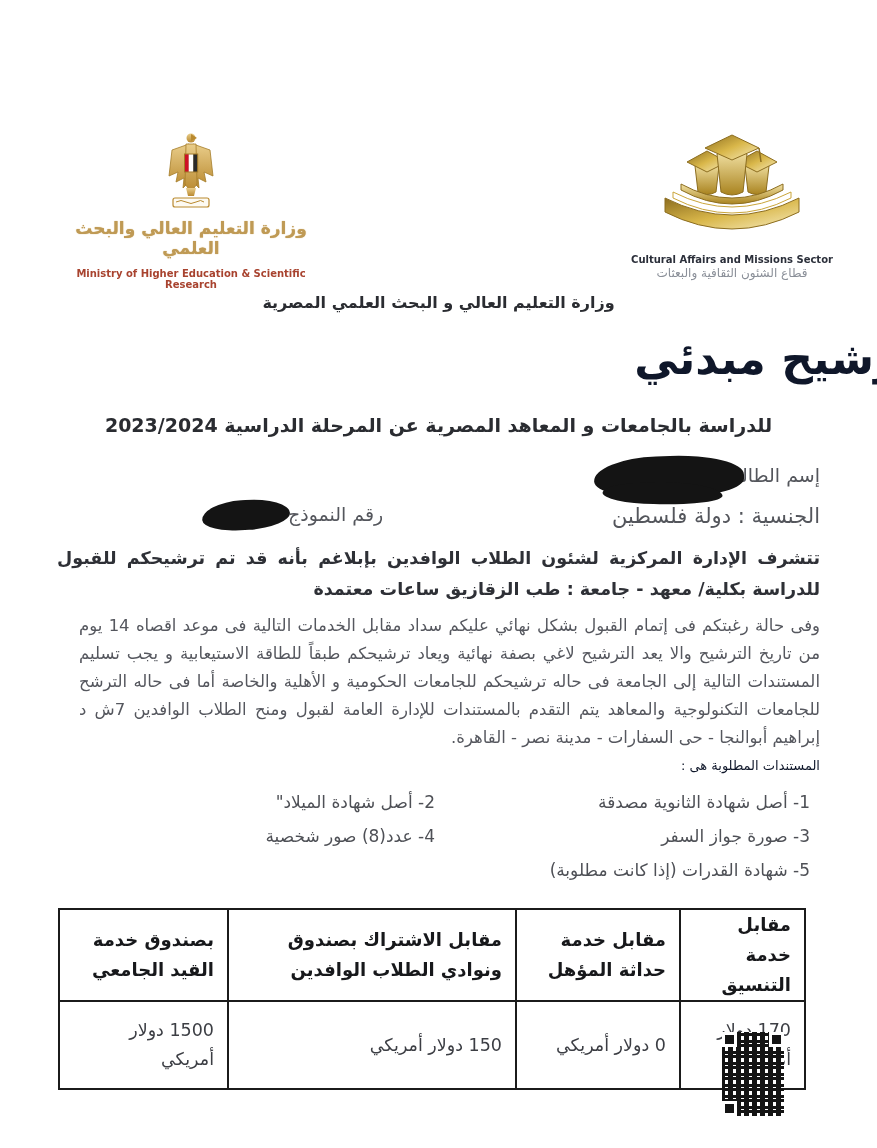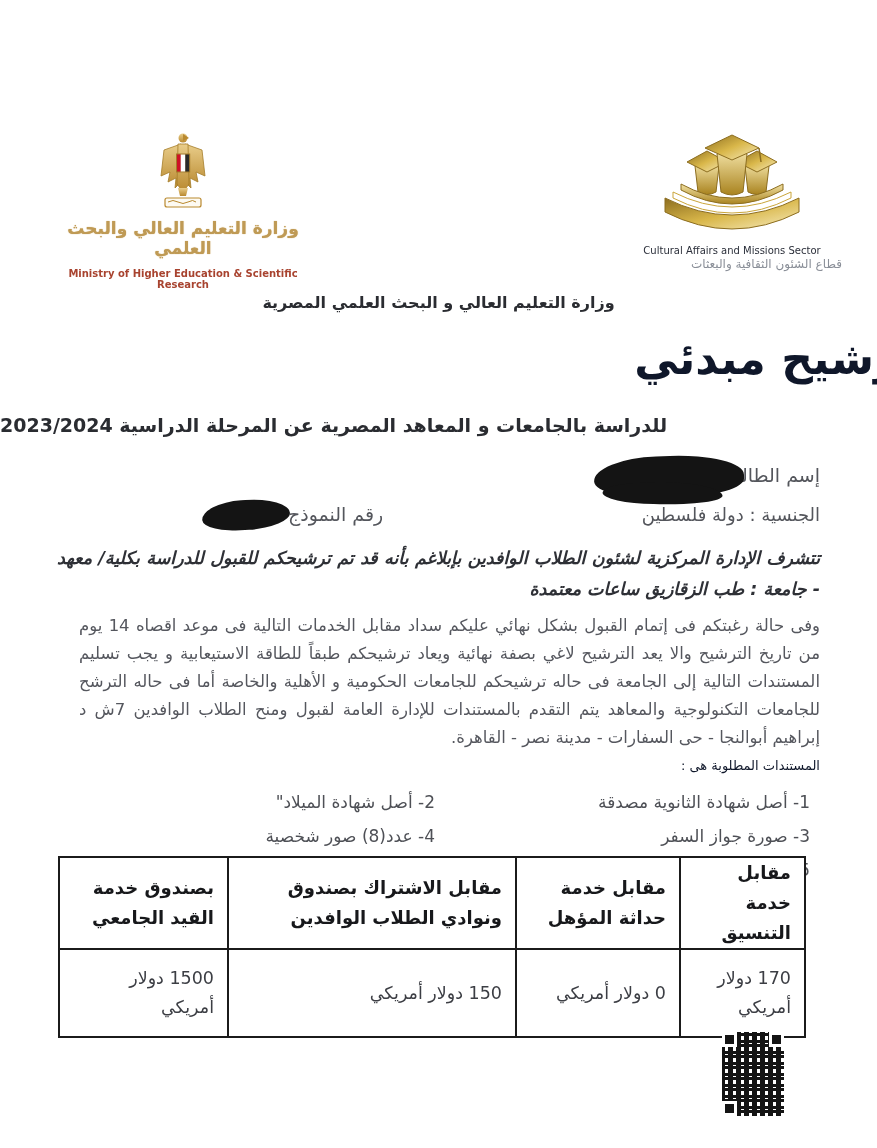--- a/index.html
+++ b/index.html
@@ -1,69 +1,69 @@
 <!DOCTYPE html>
 <html lang="ar"><head>
 <meta charset="utf-8">
 <style>
   html,body{margin:0;padding:0;background:#ffffff;}
   .page{
     position:relative;width:877px;height:1148px;background:#fff;
     font-family:"DejaVu Sans",sans-serif;overflow:hidden;direction:rtl;
   }
   
-  .ministry-logo{position:absolute;top:132px;left:60px;width:246px;text-align:center;direction:ltr;}
+  .ministry-logo{position:absolute;top:132px;left:68px;width:246px;text-align:center;direction:ltr;}
   .ministry-logo svg{display:block;margin:0 auto;}
   .calligraphy{
     margin-top:8px;font-size:17px;font-weight:bold;color:#bf9a55;
     letter-spacing:-1px;line-height:20px;text-shadow:0 0 1px #caa55e;
     font-family:"DejaVu Sans",sans-serif;
   }
   .ministry-english{margin-top:10px;font-size:10px;font-weight:bold;color:#a8432f;letter-spacing:0;}
   .sector-logo{position:absolute;top:132px;left:622px;width:220px;text-align:center;direction:ltr;}
   .sector-logo svg{display:block;margin:0 auto;}
-  .sector-english{margin-top:9px;font-size:10px;font-weight:normal;color:#2b2f3a;}
-  .sector-arabic{margin-top:1px;font-size:12px;color:#8a8f98;letter-spacing:1px;text-align:right;}
+  .sector-english{margin-top:18px;font-size:10px;font-weight:bold;color:#2b2f3a;}
+  .sector-arabic{margin-top:1px;font-size:12px;color:#8a8f98;letter-spacing:1px;}
   
   .ministry-header{position:absolute;top:293px;left:0;width:100%;text-align:center;
     font-size:16px;font-weight:bold;color:#2a2c31;}
   .main-title{position:absolute;top:333px;left:0;width:100%;text-align:right;
     font-size:44px;font-weight:bold;color:#0f172a;padding-left:41px;}
-  .subtitle{position:absolute;top:414px;left:0;width:100%;text-align:left;
+  .subtitle{position:absolute;top:414px;left:0;width:100%;text-align:center;
     font-size:19px;font-weight:bold;color:#2a2c31;}
   
   .student-name-row{position:absolute;top:464px;right:57px;font-size:19px;color:#54565c;}
   .blob-name{
     position:absolute;top:456px;left:594px;width:150px;height:42px;background:#141414;
     border-radius:46% 54% 48% 52% / 60% 55% 45% 50%;transform:rotate(-2deg);
   }
   .blob-name::after{
     content:"";position:absolute;left:8px;top:26px;width:120px;height:22px;background:#141414;
     border-radius:50% 50% 55% 45% / 55% 60% 45% 50%;transform:rotate(3deg);
   }
-  .nationality-row{position:absolute;top:504px;right:57px;font-size:18px;color:#54565c;}
+  .nationality-row{position:absolute;top:504px;right:57px;font-size:21px;color:#54565c;}
   .form-number-row{position:absolute;top:503px;left:288px;font-size:19px;color:#54565c;text-align:center;}
   .blob-form{
     position:absolute;top:500px;left:202px;width:88px;height:30px;background:#141414;
     border-radius:48% 52% 50% 50% / 60% 55% 50% 45%;transform:rotate(-4deg);
   }
   
   .text-block{position:absolute;left:57px;right:57px;top:543px;text-align:right;}
-  .bold-paragraph{font-size:17.5px;font-weight:bold;color:#2e3036;line-height:31px;text-align:justify;font-style:italic;}
+  .bold-paragraph{font-size:17.5px;font-weight:bold;color:#2e3036;line-height:31px;text-align:justify;}
   .body-paragraph{margin-top:7px;font-size:16.5px;color:#55575e;line-height:28px;text-align:justify;margin-left:22px;}
   .docs-intro{font-size:13px;color:#0f172a;line-height:28px;}
   
   .docs-list{
     position:absolute;top:790px;right:67px;left:60px;
     display:grid;grid-template-columns:1fr 1fr;row-gap:9px;
     font-size:17px;color:#4e5056;line-height:25px;
   }
   .docs-list .doc-item{text-align:right;}
   
-  .fees-table{position:absolute;top:856px;right:71px;border-collapse:collapse;padding-left:15px;}
+  .fees-table{position:absolute;top:908px;right:71px;border-collapse:collapse;padding-left:15px;}
   .fees-table th,.fees-table td{border:2px solid #1b1b1b;padding:0 13px;background:#fff;}
   .fees-table th{height:82px;font-size:18px;font-weight:bold;color:#17181b;text-align:right;line-height:30px;vertical-align:middle;}
   .fees-table td{height:86px;font-size:17.5px;color:#3c3e44;text-align:right;vertical-align:middle;line-height:29px;}
   .col-coordination{width:97px;}
   .col-qualification{width:136px;}
   .col-fund{width:260px;}
   .col-registration{width:141px;}
   
   .qr{
     position:absolute;top:1032px;left:722px;width:62px;height:84px;background:#fff;z-index:5;

